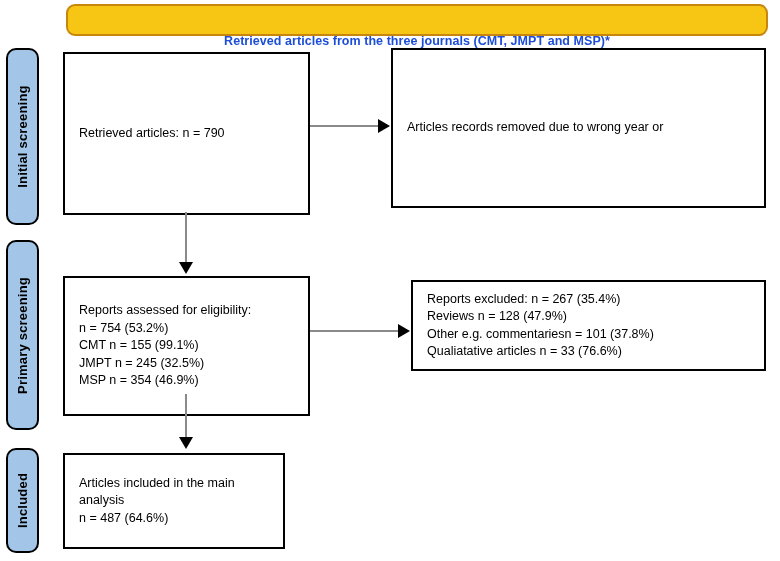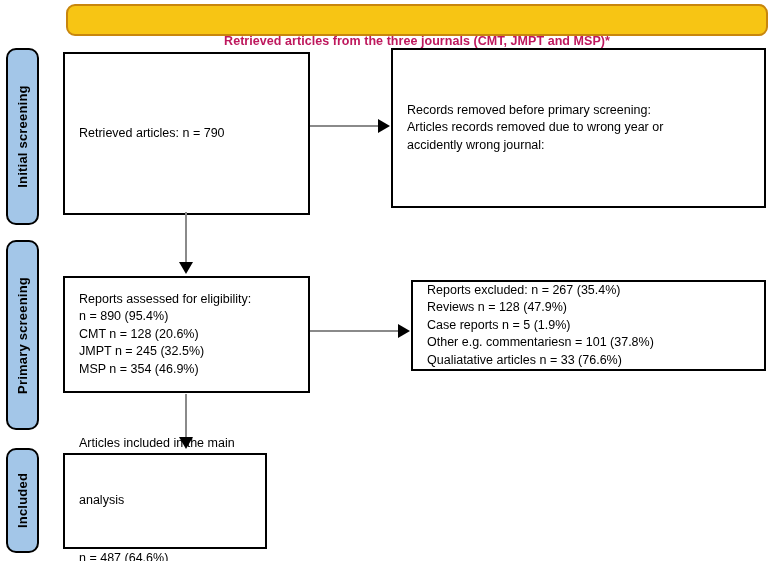--- a/index.html
+++ b/index.html
@@ -36,21 +36,21 @@
     border: 2px solid #c8860d;
     border-radius: 9px;
     display: flex;
     align-items: center;
     justify-content: center;
   }
   .header-banner .banner-text {
     font-size: 12.5px;
     font-weight: bold;
     letter-spacing: 0.05px;
-    color: #be185d;
+    color: #1d4ed8;
     text-align: center;
     white-space: nowrap;
     margin-top: 42px;
   }
 
   
   .stage {
     position: absolute;
     left: 6px;
     width: 33px;
@@ -96,27 +96,27 @@
   }
   .indent { padding-left: 32px; }
 
   #box-retrieved {
     left: 63px;  top: 52px;  width: 247px; height: 163px;
   }
   #box-removed {
     left: 391px; top: 48px;  width: 375px; height: 160px;
   }
   #box-assessed {
-    left: 63px;  top: 276px; width: 247px; height: 117px;
+    left: 63px;  top: 276px; width: 247px; height: 140px;
   }
   #box-excluded {
     left: 411px; top: 280px; width: 355px; height: 91px;
   }
   #box-included {
-    left: 63px;  top: 453px; width: 204px; height: 96px; gap: 40px;
+    left: 63px;  top: 453px; width: 222px; height: 96px;
   }
 
   
   .conn {
     position: absolute;
     background: #8a8a8a;
   }
   .conn-h { height: 1.6px; }
   .conn-v { width: 1.6px; }
 
@@ -169,37 +169,34 @@
   </div>
   <div class="stage" id="stage-included">
     <span class="stage-text">Included</span>
   </div>
 
   <div class="flow-box" id="box-retrieved">
     <div class="line pad">Retrieved articles: n = 790</div>
   </div>
 
   <div class="flow-box" id="box-removed">
-    <div class="line pad">Records removed before primary screening:</div>
     <div class="line pad indent">Articles records removed due to wrong year or</div>
-    <div class="line pad indent">accidently wrong journal:</div>
   </div>
 
   <div class="flow-box" id="box-assessed">
     <div class="line pad">Reports assessed for eligibility:</div>
-    <div class="line pad">n = 890 (95.4%)</div>
-    <div class="line pad indent">CMT n = 128 (20.6%)</div>
+    <div class="line pad">n = 754 (53.2%)</div>
+    <div class="line pad indent">CMT n = 155 (99.1%)</div>
     <div class="line pad indent">JMPT n = 245 (32.5%)</div>
     <div class="line pad indent">MSP n = 354 (46.9%)</div>
   </div>
 
   <div class="flow-box" id="box-excluded">
     <div class="line pad">Reports excluded: n = 267 (35.4%)</div>
     <div class="line pad indent">Reviews n = 128 (47.9%)</div>
-    <div class="line pad indent">Case reports n = 5 (1.9%)</div>
     <div class="line pad indent">Other e.g. commentariesn = 101 (37.8%)</div>
     <div class="line pad indent">Qualiatative articles n = 33 (76.6%)</div>
   </div>
 
   <div class="flow-box" id="box-included">
     <div class="line pad">Articles included in the main</div>
     <div class="line pad">analysis</div>
     <div class="line pad">n = 487 (64.6%)</div>
   </div>
 

